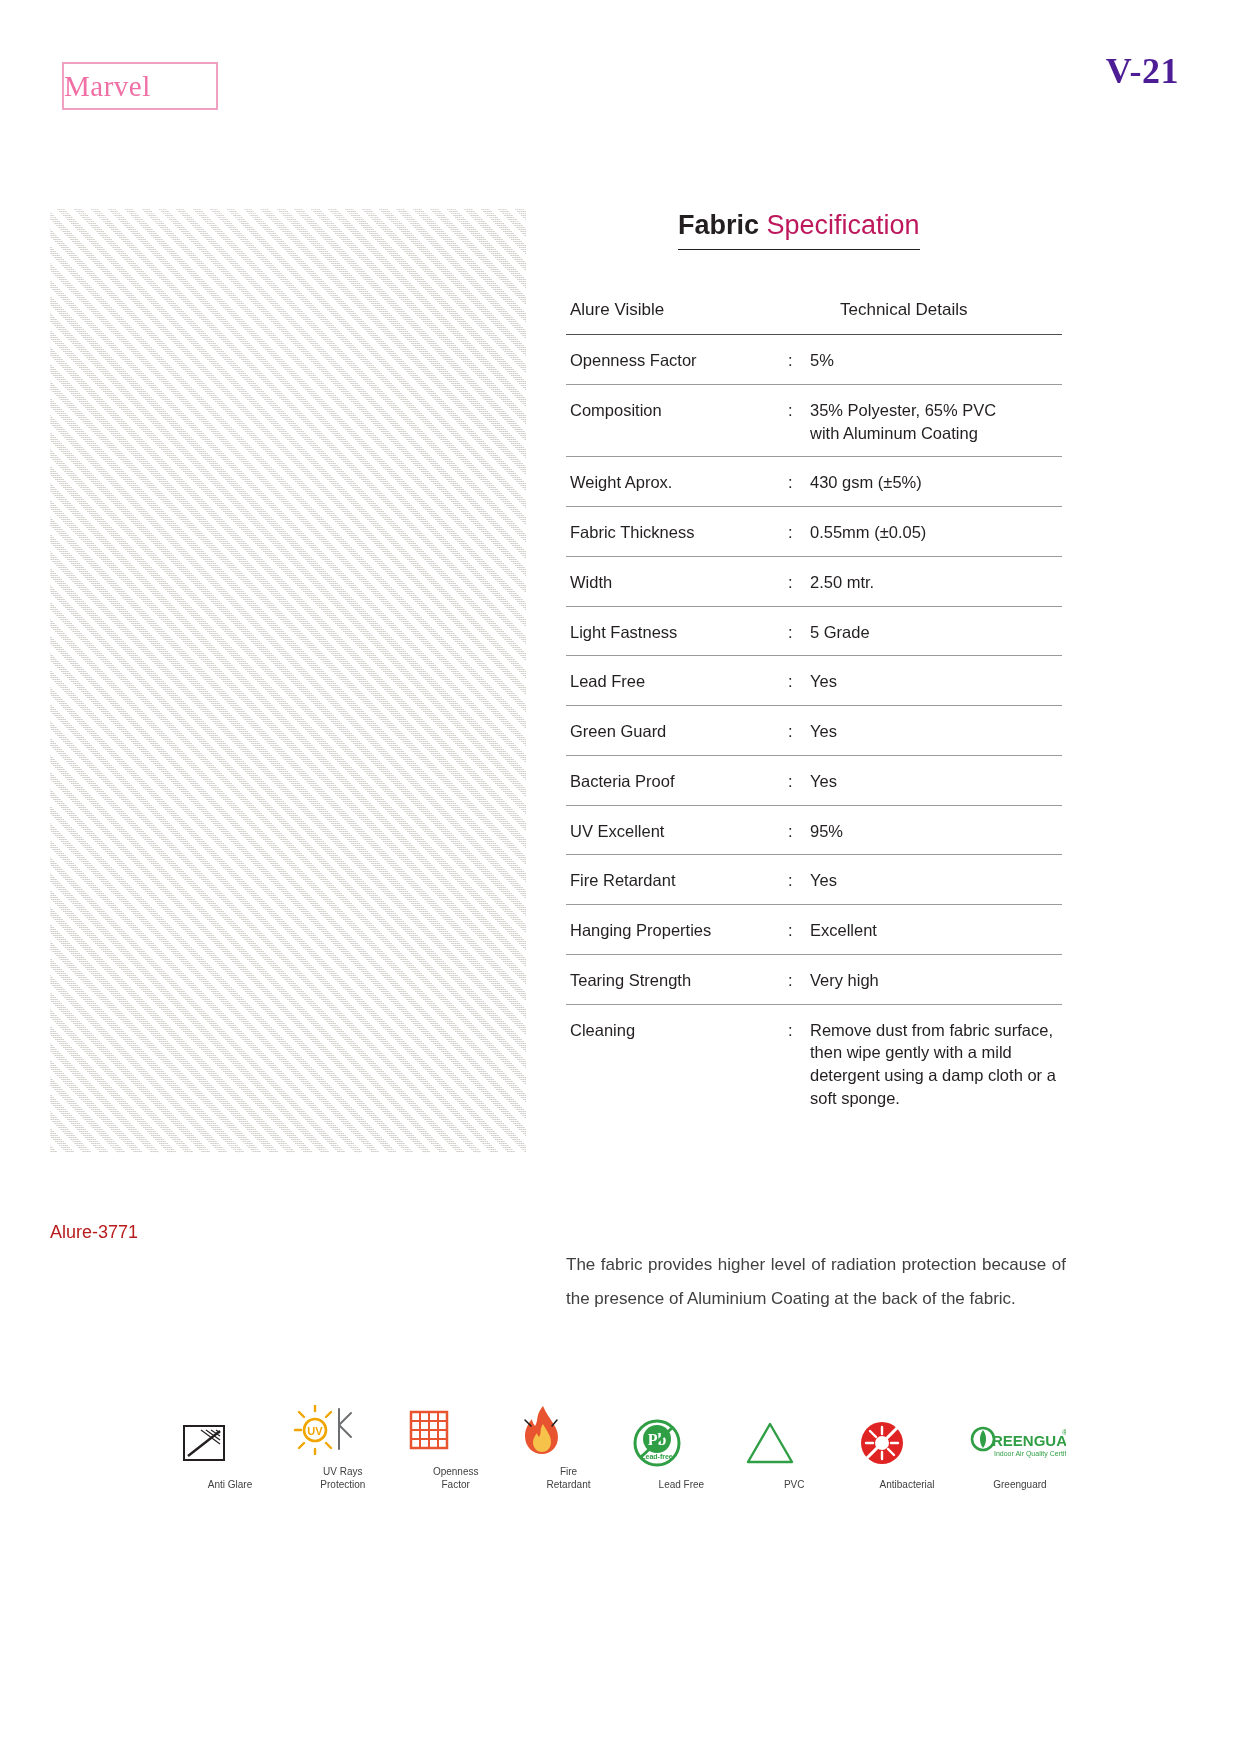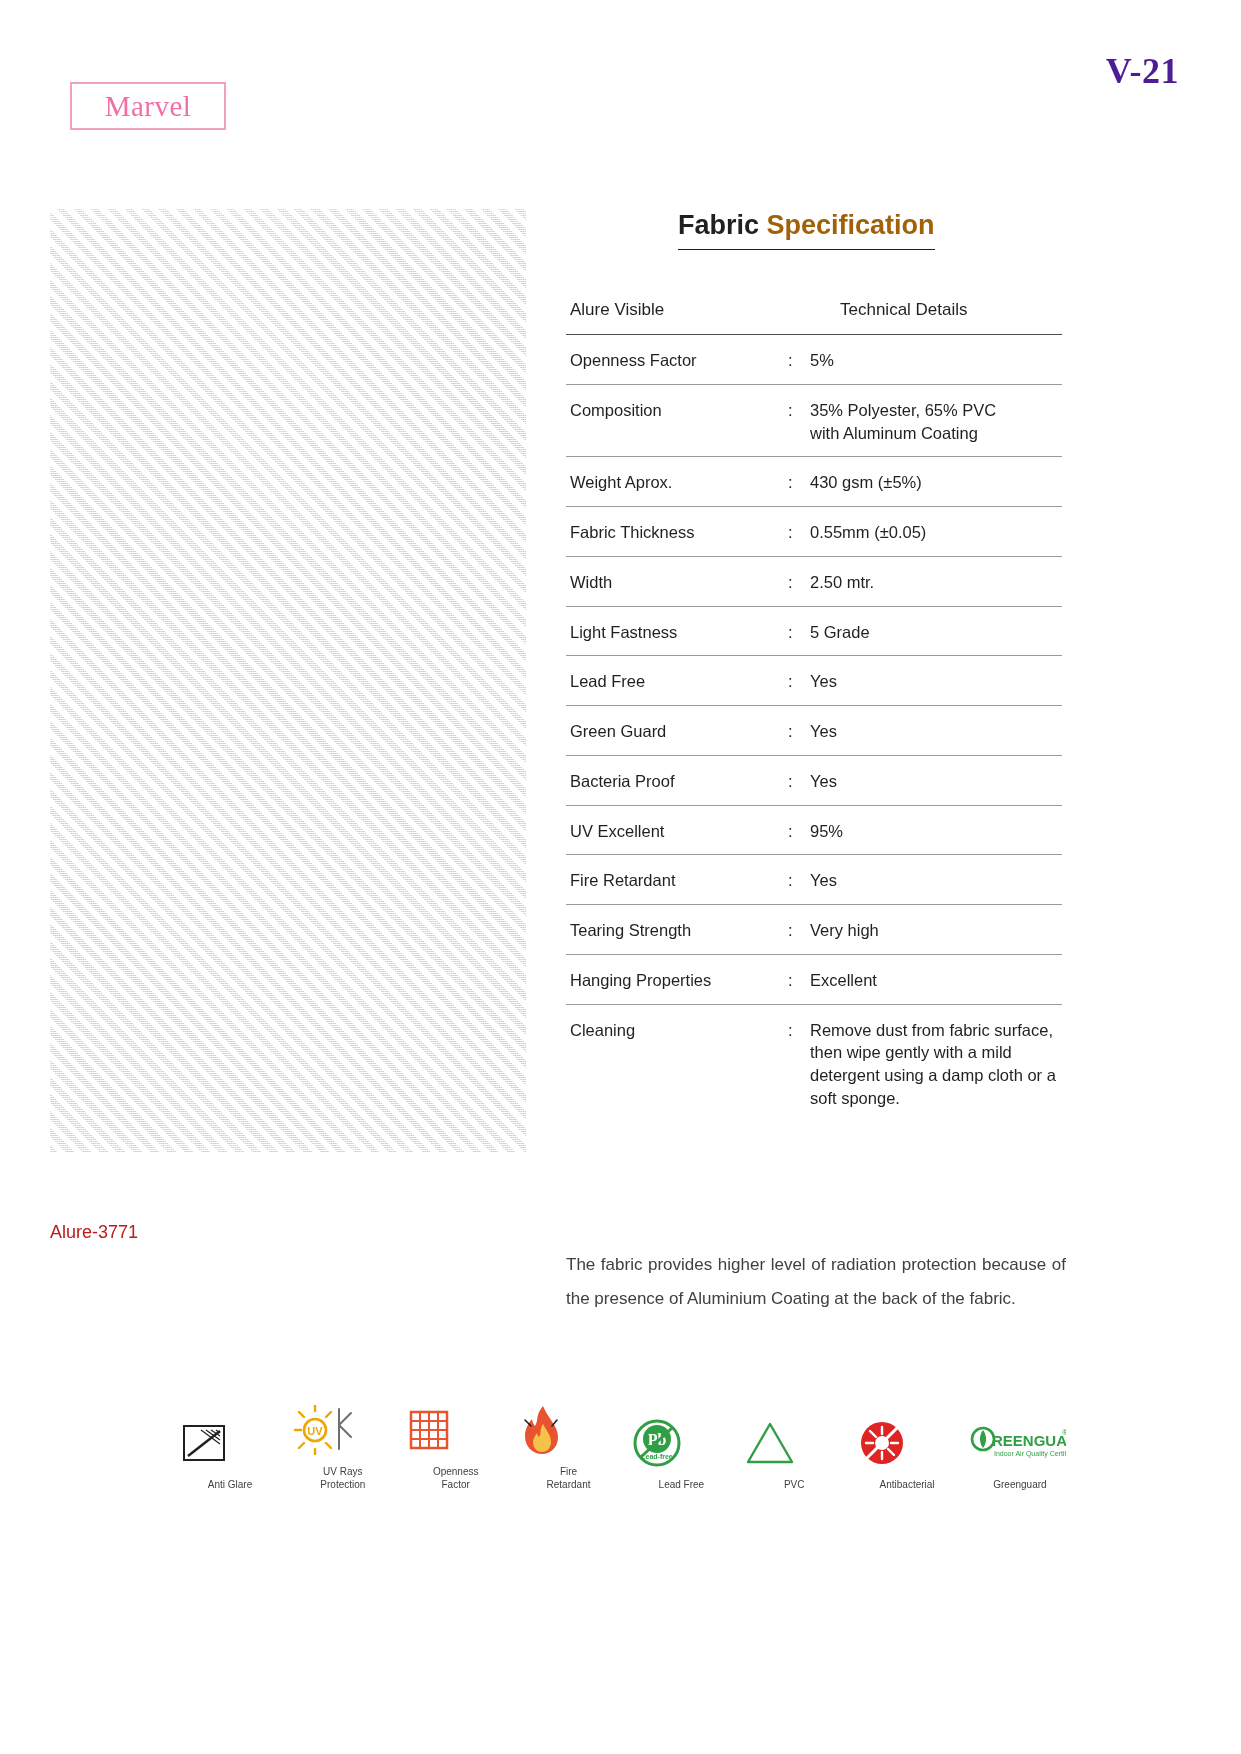--- a/index.html
+++ b/index.html
@@ -18,29 +18,27 @@
 
   
   .header {
     position: absolute;
     top: 0; left: 0;
     width: 1241px;
     height: 150px;
   }
   .brand-box {
     position: absolute;
-    left: 70px;
+    left: 62px;
     top: 62px;
     width: 152px;
     height: 44px;
     border: 2px solid #f0a0c0;
     display: flex;
     align-items: center;
-    justify-content: center;
-    margin-top: 20px;
   }
   .brand-text {
     font-family: "Liberation Serif", serif;
     font-size: 29px;
     color: #f06fa5;
     letter-spacing: 0.5px;
   }
   .version-code {
     position: absolute;
     right: 62px;
@@ -104,21 +102,21 @@
   }
   .spec-title {
     font-size: 27px;
     text-align: center;
     padding-bottom: 8px;
     border-bottom: 1.5px solid #231f20;
     display: inline-block;
     margin-left: 112px;
   }
   .spec-title .bold { font-weight: bold; }
-  .spec-title .light { font-weight: bold; color: #a16207; }
+  .spec-title .light { font-weight: normal; color: #be185d; }
 
   table.spec-table {
     margin-top: 50px;
     width: 496px;
     border-collapse: collapse;
     font-size: 16.5px;
   }
   table.spec-table th {
     font-weight: normal;
     text-align: left;
@@ -265,28 +263,28 @@
           <td class="label">UV Excellent</td>
           <td class="colon">:</td>
           <td class="value" style="white-space: pre-line;">95%</td>
         </tr>
         <tr>
           <td class="label">Fire Retardant</td>
           <td class="colon">:</td>
           <td class="value" style="white-space: pre-line;">Yes</td>
         </tr>
         <tr>
+          <td class="label">Hanging Properties</td>
+          <td class="colon">:</td>
+          <td class="value" style="white-space: pre-line;">Excellent</td>
+        </tr>
+        <tr>
           <td class="label">Tearing Strength</td>
           <td class="colon">:</td>
           <td class="value" style="white-space: pre-line;">Very high</td>
-        </tr>
-        <tr>
-          <td class="label">Hanging Properties</td>
-          <td class="colon">:</td>
-          <td class="value" style="white-space: pre-line;">Excellent</td>
         </tr>
         <tr>
           <td class="label">Cleaning</td>
           <td class="colon">:</td>
           <td class="value" style="white-space: pre-line;">Remove dust from fabric surface, then wipe gently with a mild detergent using a damp cloth or a soft sponge.</td>
         </tr>
       </tbody>
   </table>
 </div>
 

